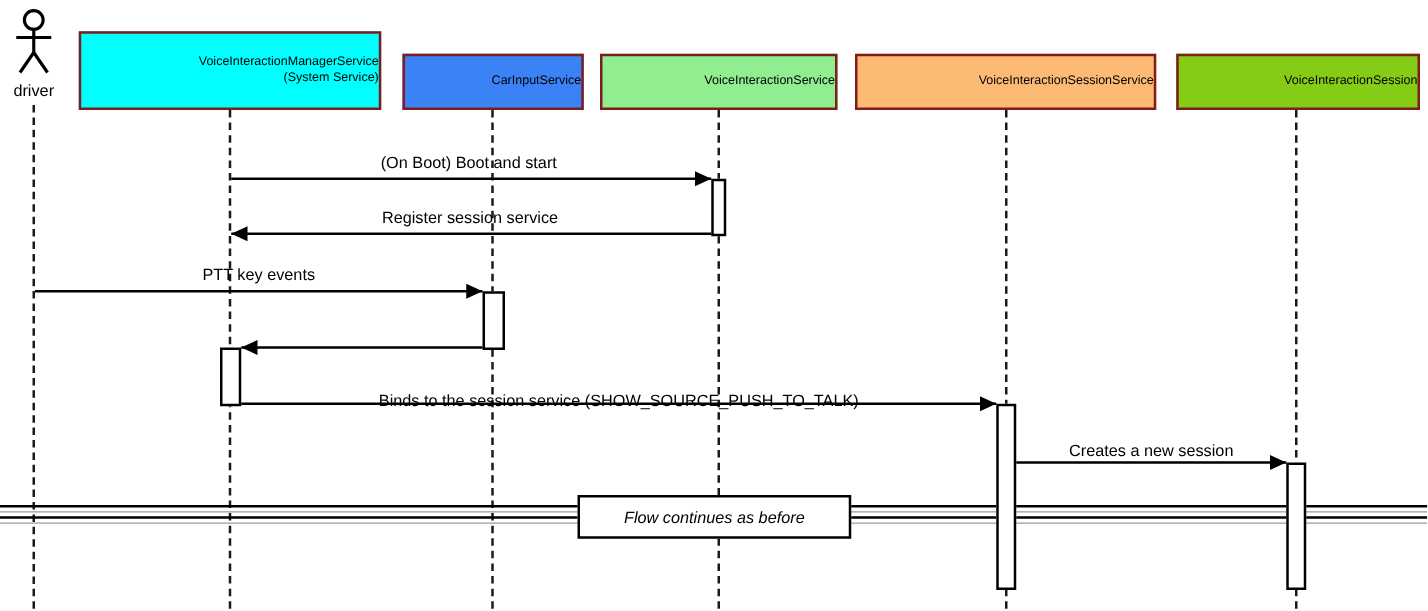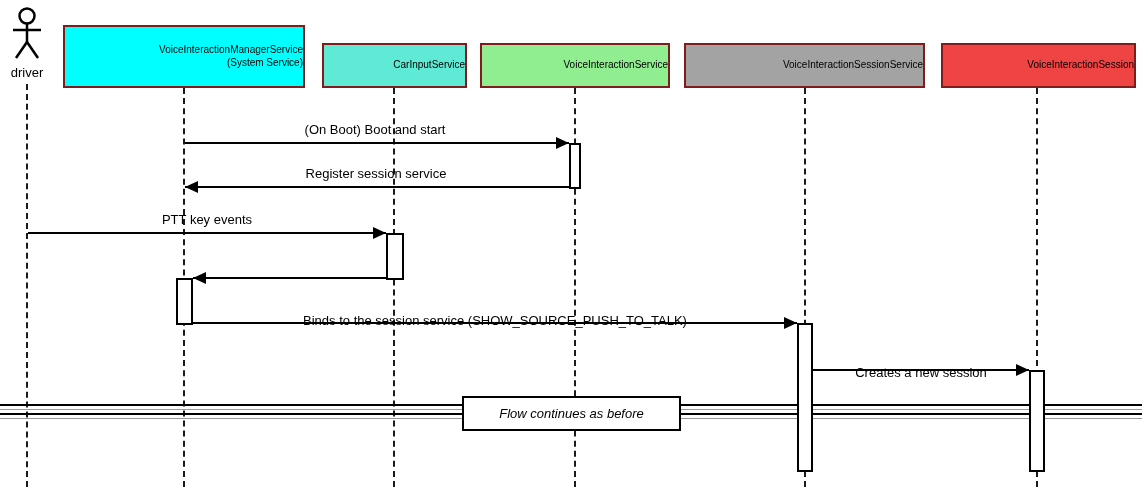--- a/index.html
+++ b/index.html
@@ -98,30 +98,30 @@
   <div class="lifeline" style="left:183px;top:88px;height:399px;"></div>
   <div class="lifeline" style="left:393px;top:88px;height:399px;"></div>
   <div class="lifeline" style="left:574px;top:88px;height:399px;"></div>
   <div class="lifeline" style="left:804px;top:88px;height:399px;"></div>
   <div class="lifeline" style="left:1036px;top:88px;height:399px;"></div>
 
   <div class="pbox" style="left: 63px; top: 25px; width: 242px; height: 63px; background-color: rgb(0, 255, 255);">
     <span>VoiceInteractionManagerService</span>
     <span>(System Service)</span>
   </div>
-  <div class="pbox" style="left: 322px; top: 43px; width: 145px; height: 45px; background-color: #5eead4; padding-left: 48px;">
+  <div class="pbox" style="left: 322px; top: 43px; width: 145px; height: 45px; background-color: #3b82f6; padding-left: 48px;">
     <span>CarInputService</span>
   </div>
   <div class="pbox" style="left: 480px; top: 43px; width: 190px; height: 45px; background-color: rgb(144, 238, 144);">
     <span>VoiceInteractionService</span>
   </div>
-  <div class="pbox" style="left: 684px; top: 43px; width: 241px; height: 45px; background-color: #a3a3a3;">
+  <div class="pbox" style="left: 684px; top: 43px; width: 241px; height: 45px; background-color: #fdba74;">
     <span>VoiceInteractionSessionService</span>
   </div>
-  <div class="pbox" style="left: 941px; top: 43px; width: 195px; height: 45px; background-color: #ef4444;">
+  <div class="pbox" style="left: 941px; top: 43px; width: 195px; height: 45px; background-color: #84cc16;">
     <span>VoiceInteractionSession</span>
   </div>
 
   <div class="actbar" style="left:569px;top:143px;width:12px;height:46px;"></div>
   <div class="actbar" style="left:386px;top:233px;width:18px;height:47px;"></div>
   <div class="actbar" style="left:176px;top:278px;width:17px;height:47px;"></div>
   <div class="actbar" style="left:797px;top:323px;width:16px;height:149px;"></div>
   <div class="actbar" style="left:1029px;top:370px;width:16px;height:102px;"></div>
 
   <div class="msglabel" style="left:260px;top:121px;width:230px;">(On Boot) Boot and start</div>
@@ -136,21 +136,21 @@
   <div class="msgline" style="left:28px;top:232px;width:358px;"></div>
   <div class="arrowhead-right" style="left:373px;top:227px;"></div>
 
   <div class="msgline" style="left:193px;top:277px;width:193px;"></div>
   <div class="arrowhead-left" style="left:193px;top:272px;"></div>
 
   <div class="msglabel" style="left:275px;top:301px;width:440px;margin-top:11px;">Binds to the session service (SHOW_SOURCE_PUSH_TO_TALK)</div>
   <div class="msgline" style="left:193px;top:322px;width:604px;"></div>
   <div class="arrowhead-right" style="left:784px;top:317px;"></div>
 
-  <div class="msglabel" style="left:811px;top:364px;width:220px;">Creates a new session</div>
+  <div class="msglabel" style="left:811px;top:352px;width:220px;">Creates a new session</div>
   <div class="msgline" style="left:813px;top:369px;width:216px;"></div>
   <div class="arrowhead-right" style="left:1016px;top:364px;"></div>
 
   <div class="divline black" style="top:404px;"></div>
   <div class="divline gray" style="top:409px;"></div>
   <div class="divline black" style="top:413px;"></div>
   <div class="divline gray" style="top:418px;"></div>
 
   <div class="divider-box" style="left:462px;top:396px;width:219px;height:35px;font-style:italic;">
     <span>Flow continues as before</span>

